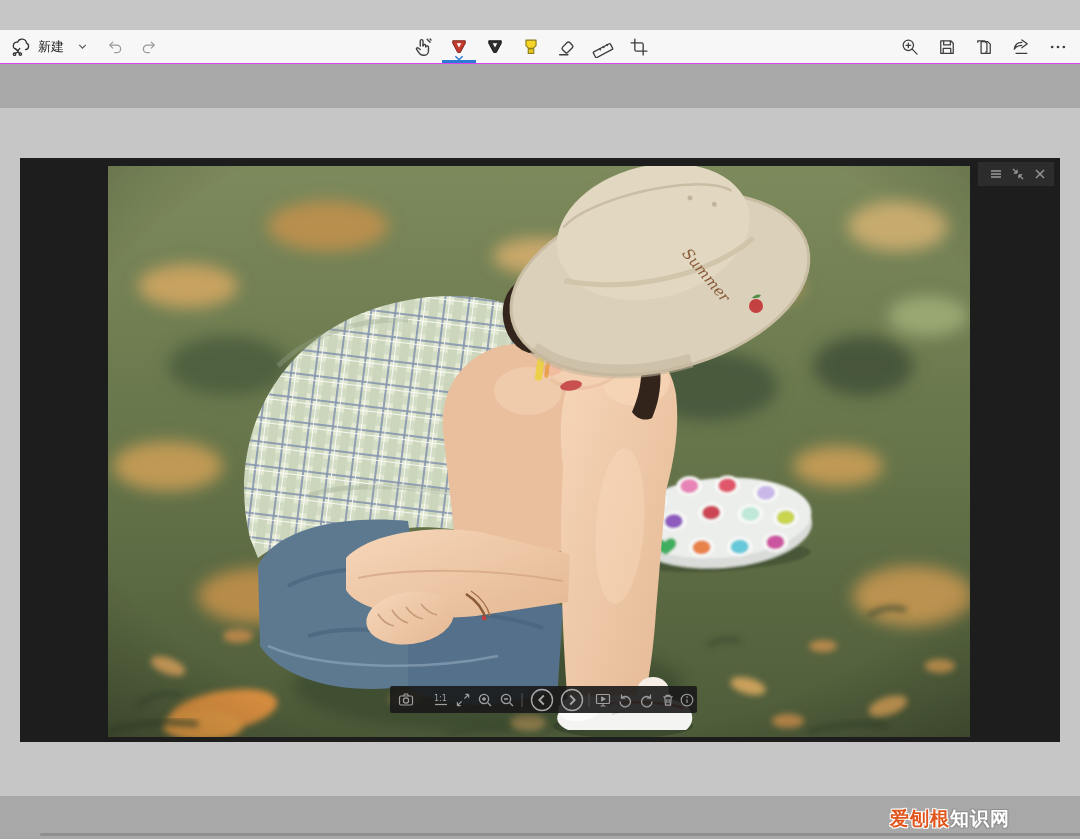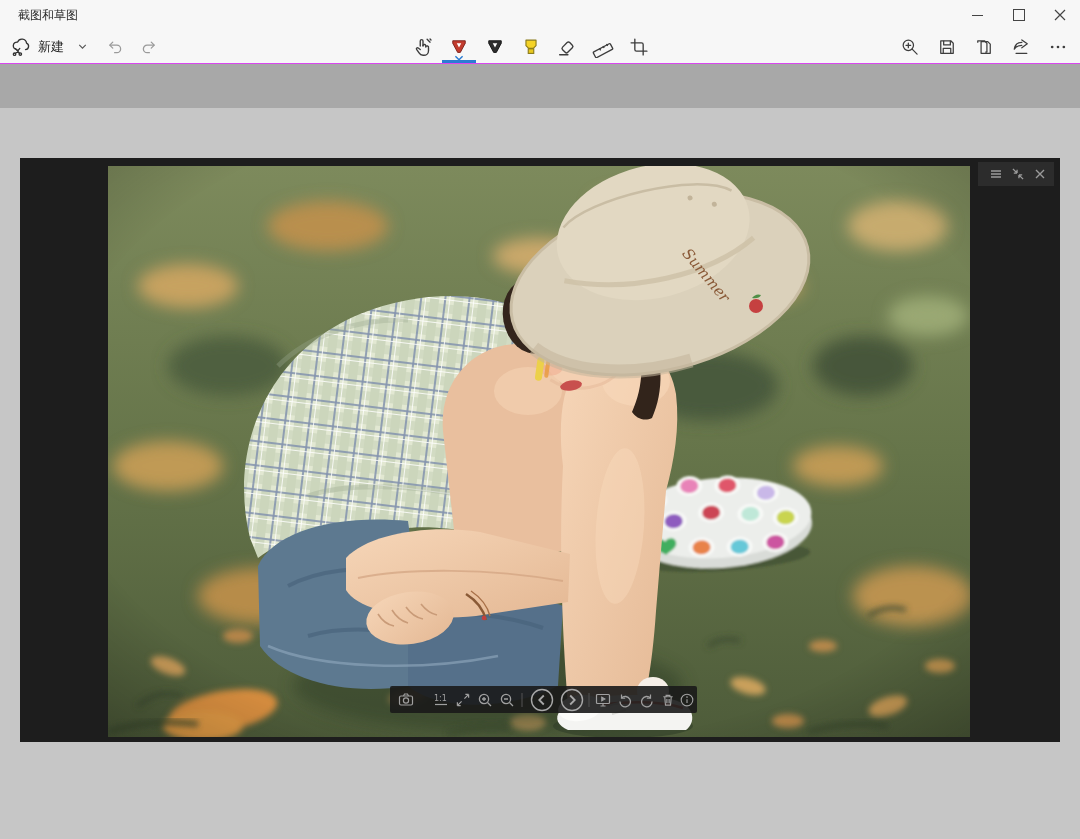--- a/index.html
+++ b/index.html
@@ -47,36 +47,20 @@
   .watermark{position:absolute;right:70px;top:10px;font-size:19px;font-weight:bold;letter-spacing:1px;white-space:nowrap;}
   .wm-hl{color:#e0551c;text-shadow:-1px -1px 0 #fff,1px -1px 0 #fff,-1px 1px 0 #fff,1px 1px 0 #fff;}
   .wm-rest{color:#ffffff;text-shadow:-1px -1px 0 #8f8f8f,1px -1px 0 #8f8f8f,-1px 1px 0 #8f8f8f,1px 1px 0 #8f8f8f;}
   .scroll-line{position:absolute;left:40px;top:37px;width:1040px;height:3px;background:#8f8f8f;border-radius:2px 0 0 2px;cursor:pointer;}
 </style>
 </head>
 <body>
 
 <div class="screen">
 
-  <div class="titlebar">
-    <span class="title">截图和草图</span>
-    <div class="winbtns">
-      <button class="winbtn">
-          <span class="glyph-min"></span>
-        </button>
-      <button class="winbtn">
-          <span class="glyph-max"></span>
-        </button>
-      <button class="winbtn">
-        <svg width="12" height="12" viewBox="0 0 12 12">
-            <path d="M1 1l10 10M11 1L1 11" stroke="#444" stroke-width="1.2"></path>
-          </svg>
-      </button>
-    </div>
-  </div>
 
   <div class="toolbar">
     <div class="tools-left">
       <button class="tbtn btn-new">
         <svg width="21" height="21" viewBox="0 0 24 24" fill="none" stroke="#333" stroke-width="1.5" stroke-linecap="round" stroke-linejoin="round">
           <path d="M8 15.5a4.3 4.3 0 1 1 .7-8.55A5.3 5.3 0 0 1 18.9 8.2 3.8 3.8 0 0 1 17.7 15.5"></path>
           <path d="M6.2 20.2l5-6M11 20l-4.6-5.6"></path>
           <circle cx="5.2" cy="20.8" r="1.4"></circle>
             <circle cx="11.8" cy="20.6" r="1.4"></circle>
         </svg>
@@ -476,14 +460,20 @@
       <button class="vb-ic" style="left:297px;">
         <svg width="15" height="15" viewBox="0 0 16 16" fill="none" stroke="#a0a0a0" stroke-width="1.2">
           <circle cx="8" cy="8" r="6.2"></circle>
             <path d="M8 7.2v4"></path>
             <circle cx="8" cy="4.8" r="0.9" fill="#a0a0a0" stroke="none"></circle>
         </svg>
       </button>
     </div>
   </div>
 
+  <div class="band-bottom">
+    <div class="watermark">
+      <span class="wm-hl">爱刨根</span><span class="wm-rest">知识网</span>
+    </div>
+    <div class="scroll-line"></div>
+  </div>
 
 </div>
 
 </body></html>

